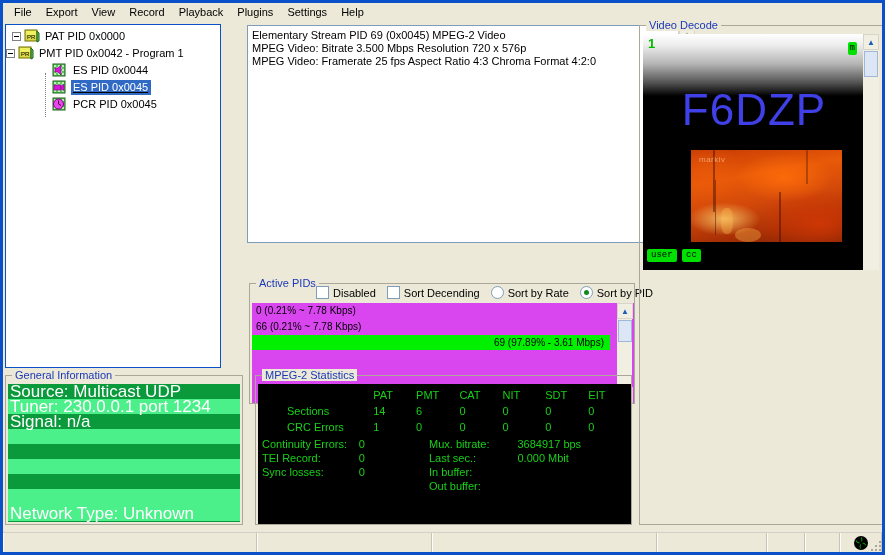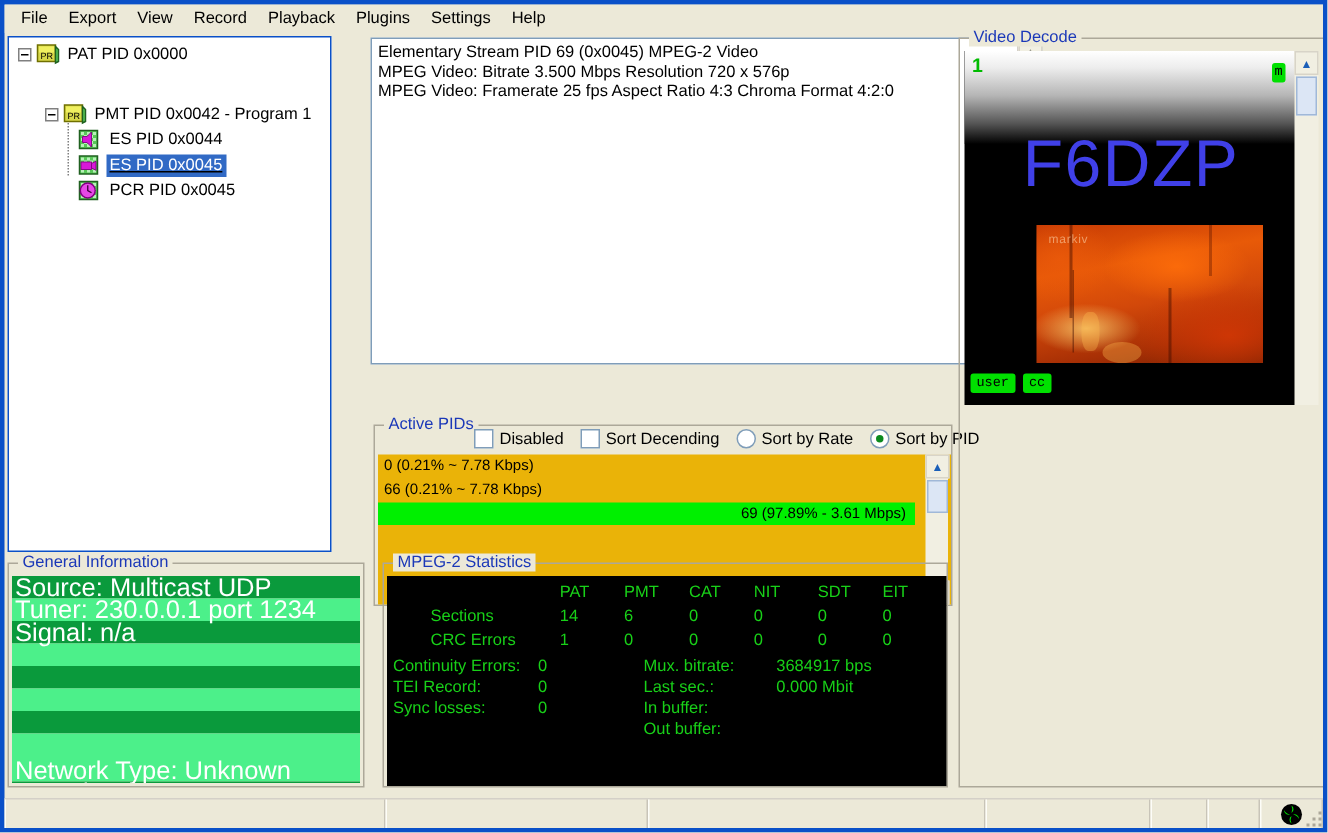--- a/index.html
+++ b/index.html
@@ -183,21 +183,21 @@
     width: 5px; height: 5px;
     border-radius: 50%;
     background: #0b8a1e;
   }
   .opt { display: flex; align-items: center; margin-right: 11px; }
 
   #pids-list {
     position: absolute;
     left: 2px; top: 19px;
     width: 382px; height: 100px;
-    background: #eab308;
+    background: #d946ef;
     overflow: hidden;
   }
   .pid-row {
     position: relative;
     height: 15px;
     margin: 0 0 1px 0;
     font-size: 10px;
     line-height: 15px;
   }
   .pid-bar {
@@ -443,21 +443,21 @@
         <svg width="16" height="15" viewBox="0 0 16 15">
           <rect x="1" y="1" width="12" height="11" fill="#d8d84a" stroke="#707000"></rect>
           <rect x="2" y="2" width="10" height="4" fill="#f0f060"></rect>
           <text x="3" y="10" font-size="6" font-family="sans-serif" fill="#000">PR</text>
           <path d="M13 2 l2 2 v8 l-2 1z" fill="#58c858" stroke="#206020"></path>
         </svg>
       </span>
       <span class="tree-label">PAT PID 0x0000</span>
     </div>
 
-    <div class="tree-row" style="padding-left:24px;margin-top:23px;">
+    <div class="tree-row" style="">
       <div class="expander"></div>
       <span class="ico">
         <svg width="16" height="15" viewBox="0 0 16 15">
           <rect x="1" y="1" width="12" height="11" fill="#d8d84a" stroke="#707000"></rect>
           <rect x="2" y="2" width="10" height="4" fill="#f0f060"></rect>
           <text x="3" y="10" font-size="6" font-family="sans-serif" fill="#000">PR</text>
           <path d="M13 2 l2 2 v8 l-2 1z" fill="#58c858" stroke="#206020"></path>
         </svg>
       </span>
       <span class="tree-label">PMT PID 0x0042 - Program 1</span>

